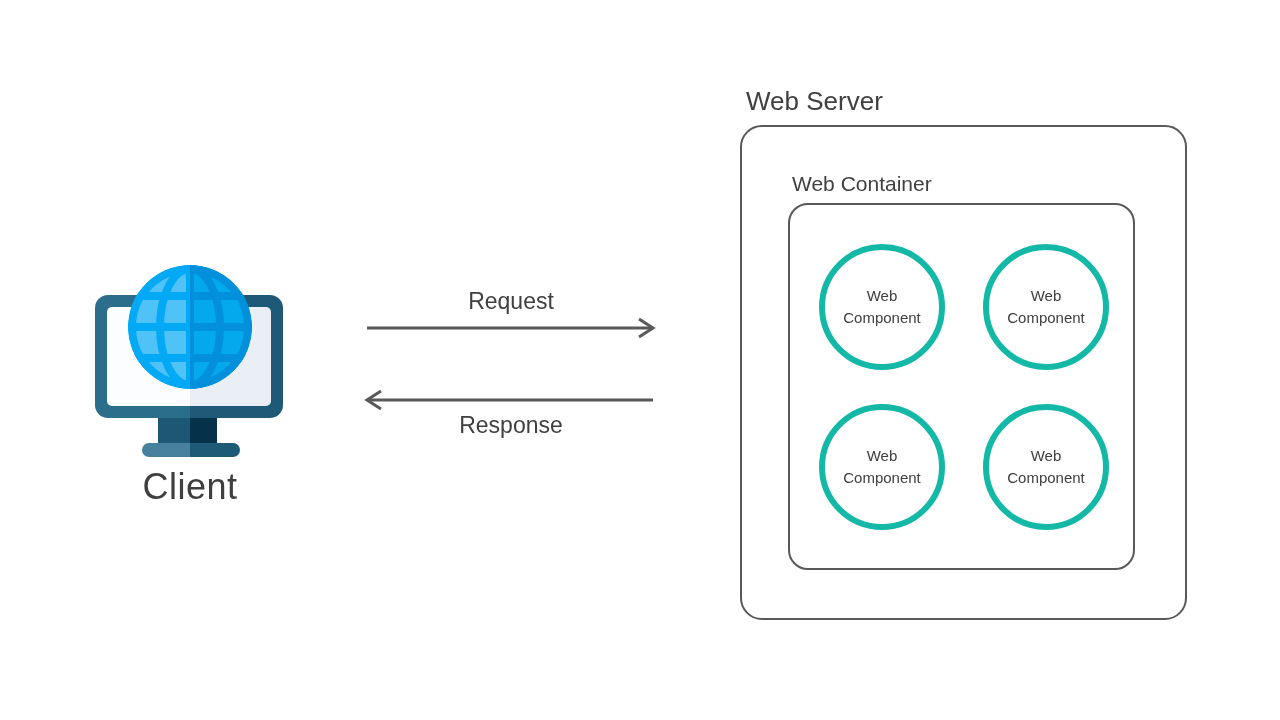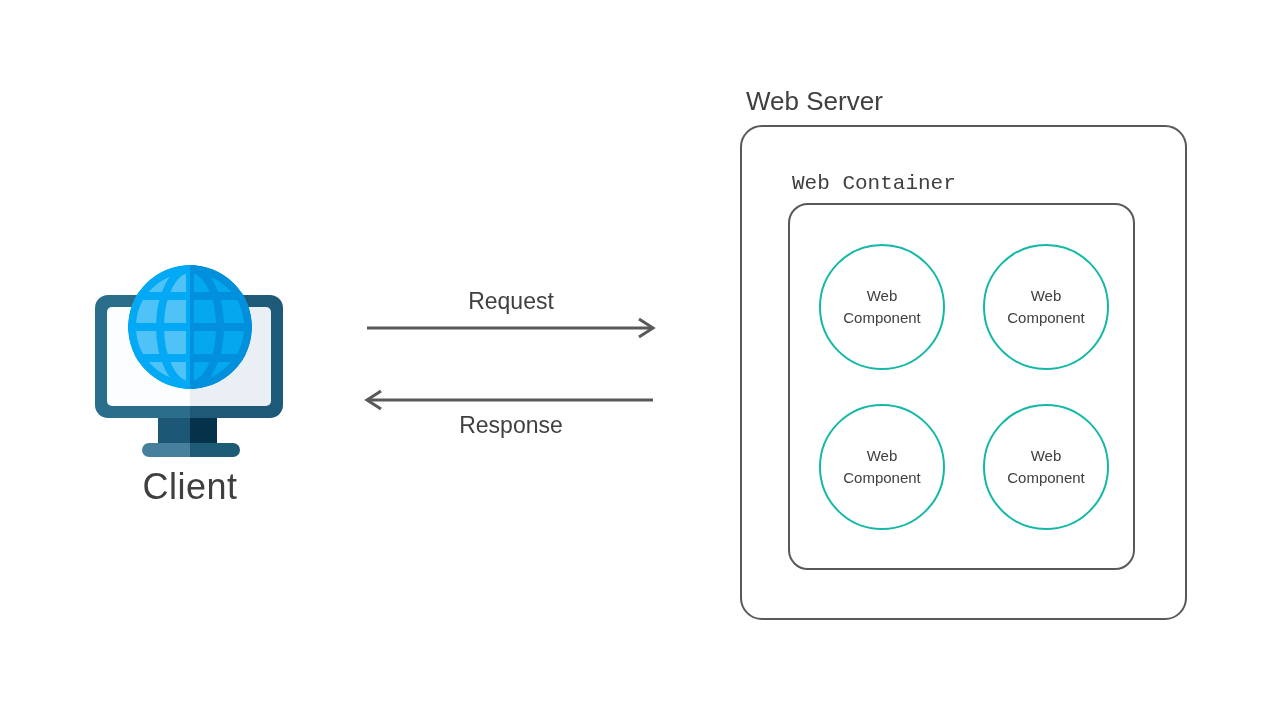--- a/index.html
+++ b/index.html
@@ -65,29 +65,28 @@
     box-sizing: border-box;
     border: 2px solid #595959;
     border-radius: 20px;
     background: #ffffff;
   }
   .container-label {
     left: 792px;
     top: 172px;
     font-size: 21px;
     color: #404040;
-    font-family: Liberation Mono, monospace;
   }
 
   
   .component-circle {
     width: 126px;
     height: 126px;
     box-sizing: border-box;
-    border: 2px solid #14b8a6;
+    border: 6px solid #14b8a6;
     border-radius: 50%;
     background: #ffffff;
     display: flex;
     align-items: center;
     justify-content: center;
   }
   .component-circle .comp-label {
     width: 104px;
     text-align: center;
     font-size: 15px;

